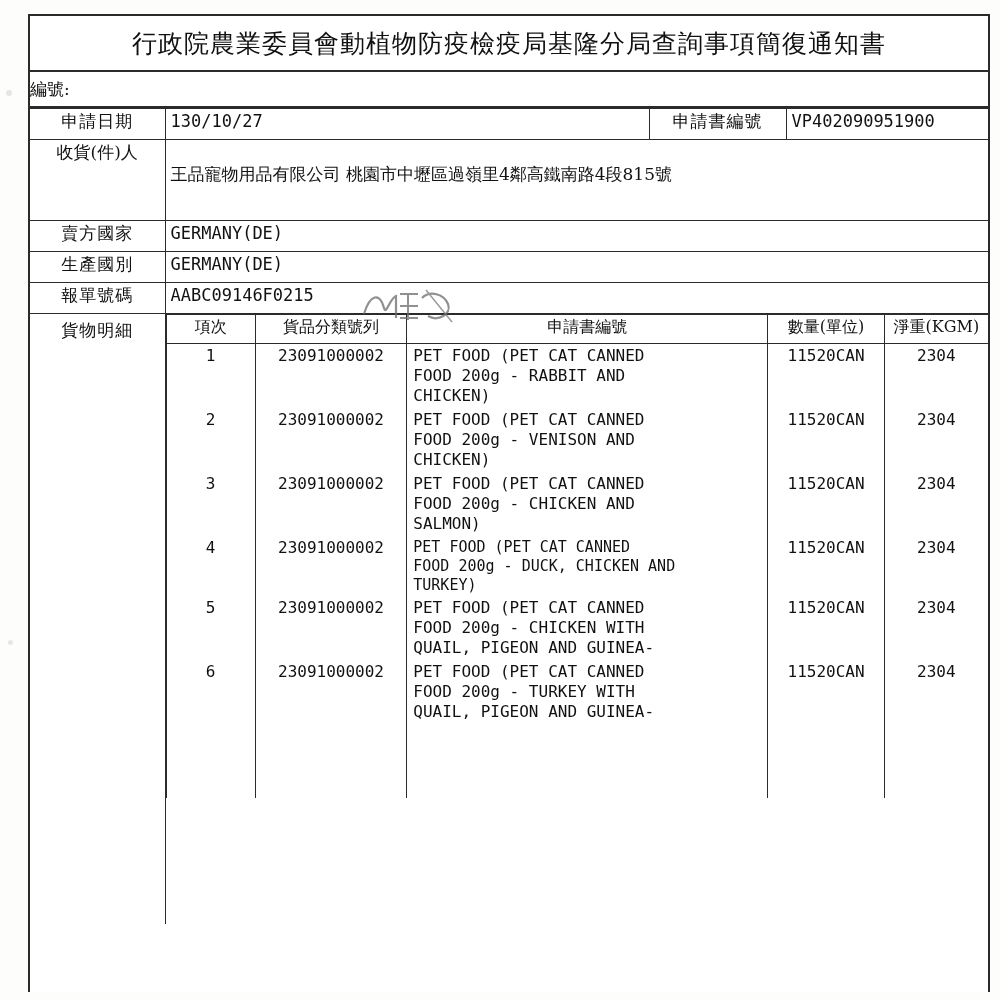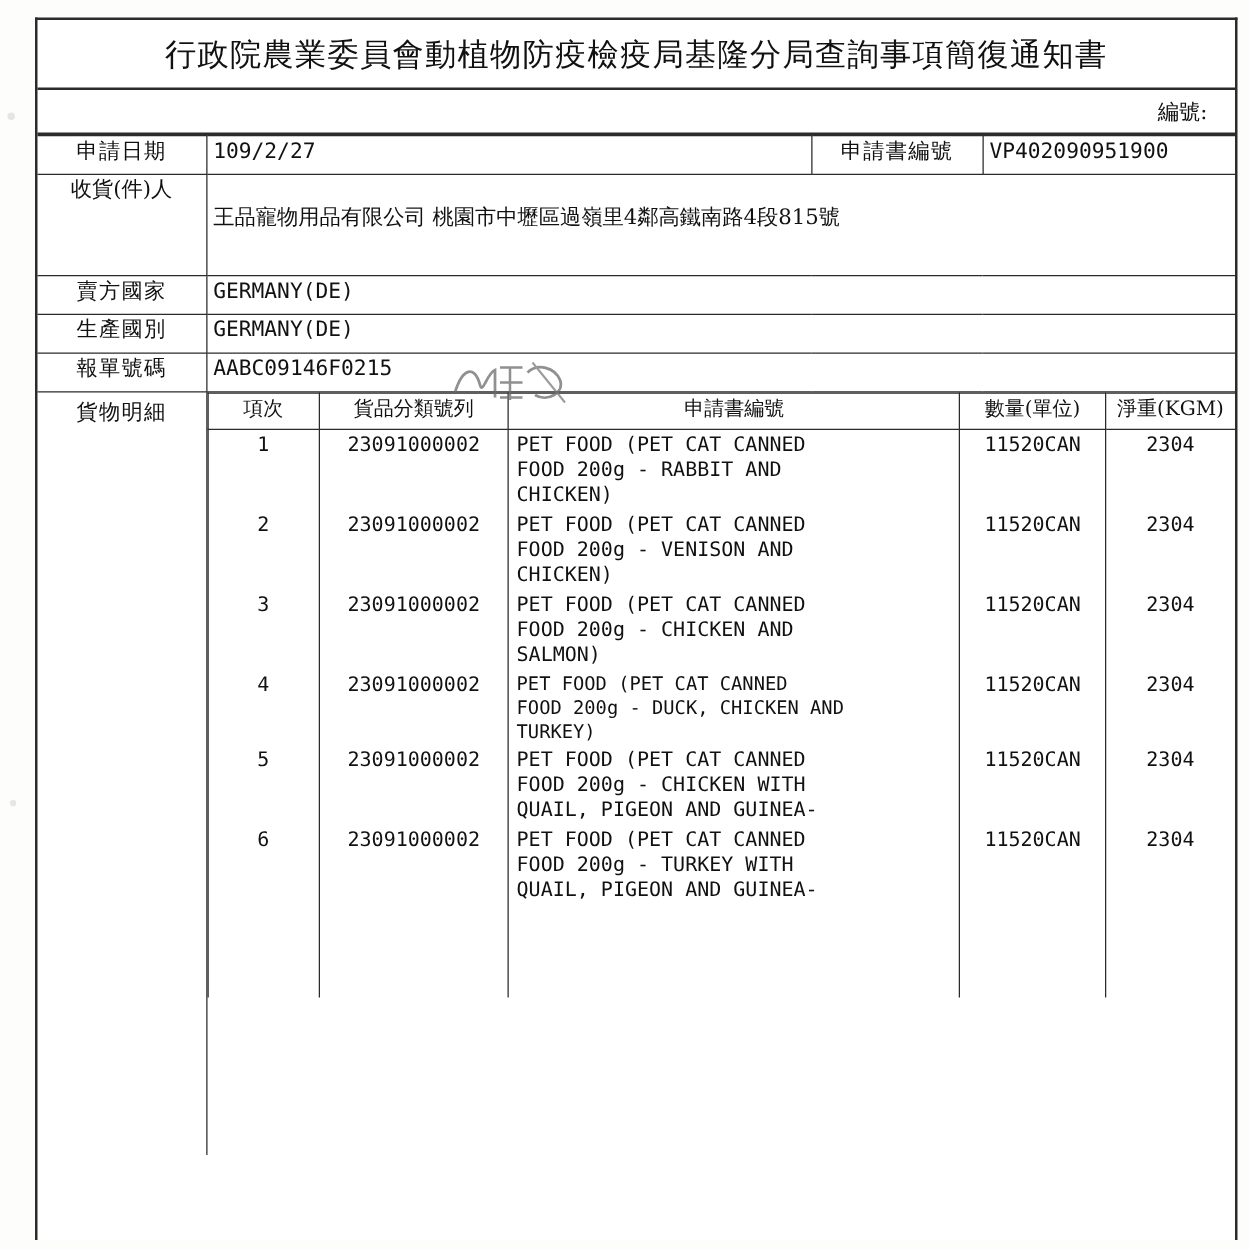--- a/index.html
+++ b/index.html
@@ -40,21 +40,20 @@
     font-family: "DejaVu Serif", serif;
     font-size: 25px;
     letter-spacing: 1px;
     border-bottom: 2px solid #2b2b2b;
     white-space: nowrap;
   }
   .serial-row {
     height: 34px;
     display: flex;
     align-items: center;
-    justify-content: flex-end;
     padding-right: 22px;
     border-bottom: 2px solid #2b2b2b;
     font-family: "DejaVu Serif", serif;
     font-size: 17px;
   }
   table.main {
     width: 100%;
     border-collapse: collapse;
     table-layout: fixed;
   }
@@ -170,21 +169,21 @@
     <table class="main">
       <colgroup>
         <col style="width:135px">
         <col style="width:484px">
         <col style="width:137px">
         <col style="width:202px">
       </colgroup>
       <tbody>
         <tr class="row-h30">
           <td class="lbl no-left">申請日期</td>
-          <td class="val">109/2/27</td>
+          <td class="val">130/10/27</td>
           <td class="lbl">申請書編號</td>
           <td class="val no-right">VP402090951900</td>
         </tr>
         <tr>
           <td class="consignee-lbl no-left" style="height:76px;">收貨(件)人</td>
           <td class="consignee-val no-right" colspan="3">王品寵物用品有限公司 桃園市中壢區過嶺里4鄰高鐵南路4段815號</td>
         </tr>
         <tr class="row-h30">
           <td class="lbl no-left">賣方國家</td>
           <td class="val no-right" colspan="3">GERMANY(DE)</td>

